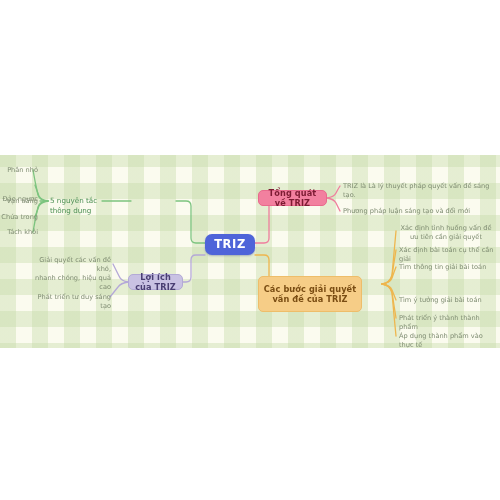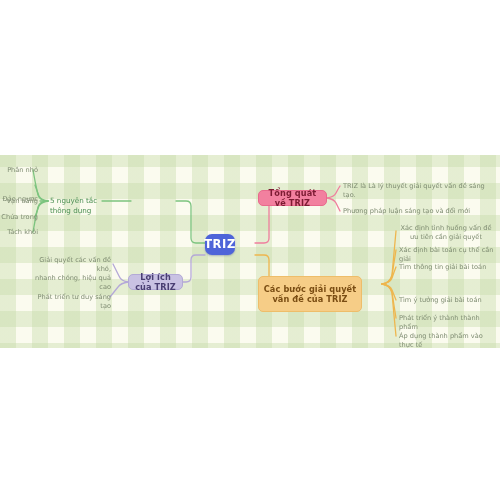--- a/index.html
+++ b/index.html
@@ -81,21 +81,21 @@
 
         <path d="M382,129 Q390,128 392,120 Q394,98 396,76" stroke="#eeb64e"></path>
         <path d="M382,129 Q390,128 392,121 Q394,107 396,95" stroke="#eeb64e"></path>
         <path d="M382,129 Q390,128 392,123 Q394,117 396,112" stroke="#eeb64e"></path>
         <path d="M382,129 Q390,130 392,135 Q394,140 396,145" stroke="#eeb64e"></path>
         <path d="M382,129 Q390,130 392,137 Q394,151 396,163" stroke="#eeb64e"></path>
         <path d="M382,129 Q390,130 392,138 Q394,161 396,181" stroke="#eeb64e"></path>
       </g>
     </svg>
 
-    <div class="node n-root" style="left:205px;top:79px;width:30px;height:21px;">
+    <div class="node n-root" style="left:205px;top:79px;width:50px;height:21px;">
       <span>TRIZ</span>
     </div>
 
 
     <div class="node n-purple" style="left:128px;top:119px;width:55px;height:16px;padding:1px 3px;">
       <span>Lợi ích của TRIZ</span>
     </div>
 
     <div class="node n-pink" style="left:258px;top:35px;width:69px;height:16px;padding:1px 3px;">
       <span>Tổng quát về TRIZ</span>
@@ -110,21 +110,21 @@
     <div class="leaf r" style="left:0px;top:11px;width:38px;">Phân nhỏ</div>
     <div class="leaf r" style="left:0px;top:40px;width:38px;">Đảo ngược</div>
     <div class="leaf r" style="left:0px;top:42px;width:38px;">Vạn năng</div>
     <div class="leaf r" style="left:0px;top:58px;width:38px;">Chứa trong</div>
     <div class="leaf r" style="left:0px;top:73px;width:38px;">Tách khỏi</div>
 
     <div class="leaf r" style="left:33px;top:101px;width:78px;">Giải quyết các vấn đề khó,
 nhanh chóng, hiệu quả cao</div>
     <div class="leaf r" style="left:33px;top:138px;width:78px;">Phát triển tư duy sáng tạo</div>
 
-    <div class="leaf l" style="left:343px;top:27px;width:155px;">TRIZ là Là lý thuyết giải quyết vấn đề sáng tạo.</div>
+    <div class="leaf l" style="left:343px;top:27px;width:155px;">TRIZ là Là lý thuyết pháp quyết vấn đề sáng tạo.</div>
     <div class="leaf l" style="left:343px;top:52px;width:155px;">Phương pháp luận sáng tạo và đổi mới</div>
 
     <div class="leaf c" style="left:398px;top:69px;width:96px;">Xác định tình huống vấn đề
 ưu tiên cần giải quyết</div>
     <div class="leaf l" style="left:399px;top:91px;width:99px;">Xác định bài toán cụ thể cần giải</div>
     <div class="leaf l" style="left:399px;top:108px;width:99px;">Tìm thông tin giải bài toán</div>
     <div class="leaf l" style="left:399px;top:141px;width:99px;">Tìm ý tưởng giải bài toán</div>
     <div class="leaf l" style="left:399px;top:159px;width:99px;">Phát triển ý thành thành phẩm</div>
     <div class="leaf l" style="left:399px;top:177px;width:99px;">Áp dụng thành phẩm vào thực tế</div>
 

